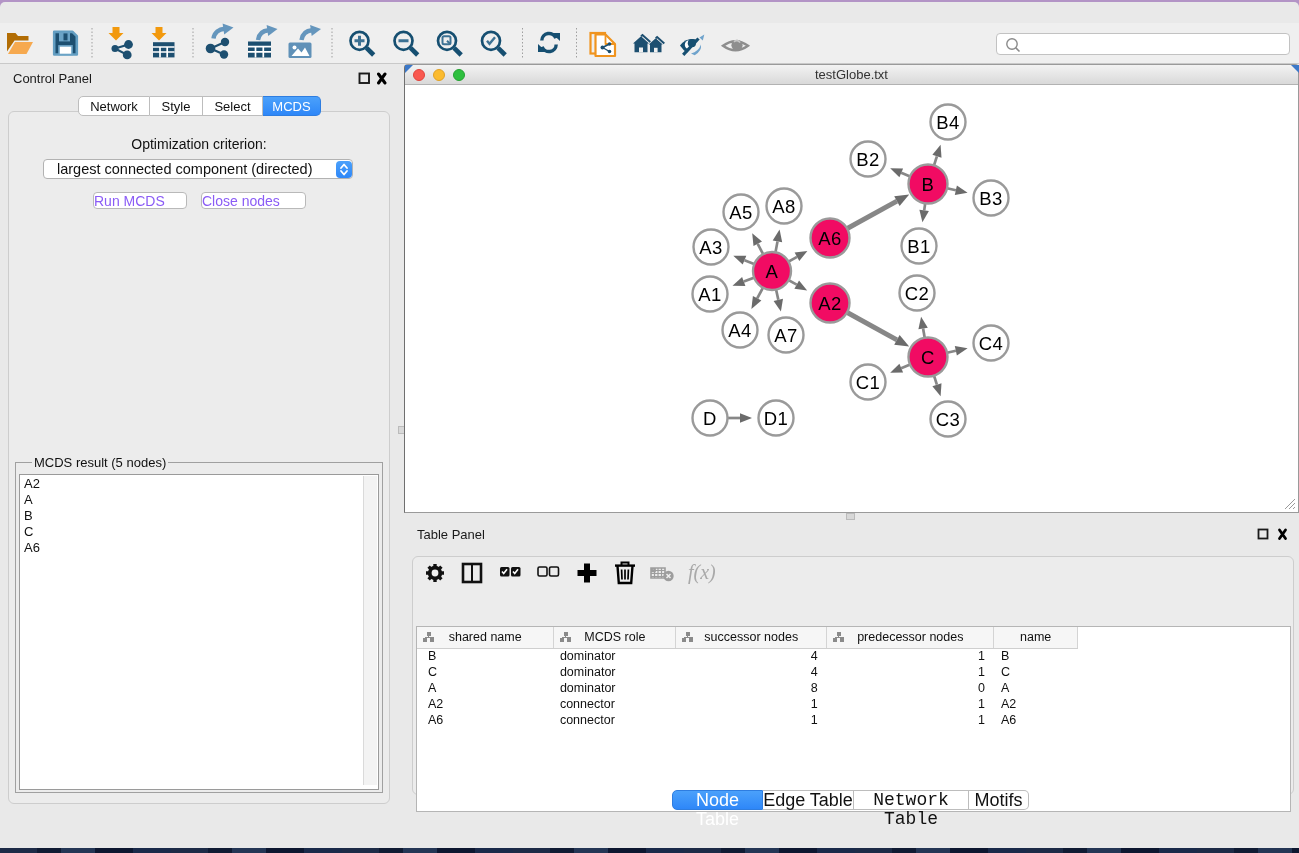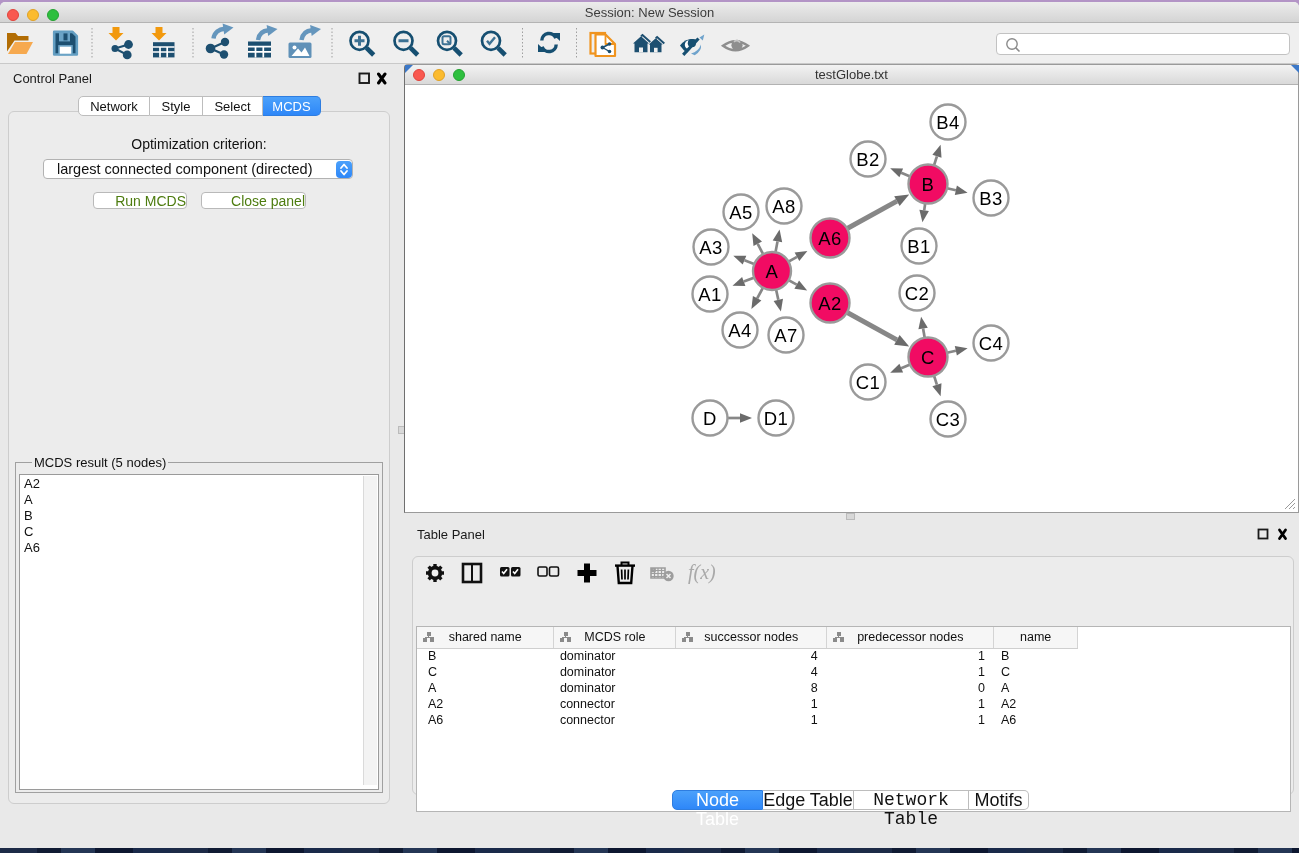--- a/index.html
+++ b/index.html
@@ -20,21 +20,21 @@
 
 .main { position:absolute; left:0; top:62px; width:1299px; height:752px; background:#e9e9e9; }
 
 .cp-title { position:absolute; left:13px; top:7px; font-size:13px; color:#1a1a1a; }
 .panelbox { position:absolute; background:#ececec; border:1px solid #cdcdcd; border-radius:6px; }
 .tabs { position:absolute; display:flex; font-size:13px; }
 .tab { height:20px; line-height:19px; font-size:inherit; text-align:center; background:#fff; border:1px solid #bdbdbd; border-left:none; color:#111; }
 .tab.first { border-left:1px solid #bdbdbd; border-radius:5px 0 0 5px; }
 .tab.last { border-radius:0 5px 5px 0; }
 .tab.sel { background:linear-gradient(#4ba1fb,#2e87f8); color:#fff; border-color:#2e7de0; }
-.btn { position:absolute; background:#fff; border:1px solid #b9b9b9; border-radius:4px; font-size:13px; text-align:right; color:#4d7c0f; }
+.btn { position:absolute; background:#fff; border:1px solid #b9b9b9; border-radius:4px; font-size:13px; text-align:left; color:#8b5cf6; }
 .dr { height:16px; }
 .dr td { padding:0 0 0 11px; font-size:12.5px; vertical-align:middle; }
 .dr td:nth-child(2) { padding-left:6px; }
 .dr td.num { text-align:right; padding:0 9px 0 0; }
 .dr td.nm { padding-left:7px; }
 .treeicon { position:absolute; left:6px; top:5px; width:11px; height:10px;
   background-image:
    linear-gradient(#8a8a8a,#8a8a8a),
    linear-gradient(#8a8a8a,#8a8a8a),
    linear-gradient(#8a8a8a,#8a8a8a),
@@ -44,26 +44,20 @@
    linear-gradient(#8a8a8a,#8a8a8a);
   background-position: 3.5px 0, 0px 6px, 7px 6px, 5px 3px, 1.5px 4.5px, 1.5px 4.5px, 9.5px 4.5px;
   background-size: 4px 4px, 4px 4px, 4px 4px, 1px 3px, 9px 1px, 1px 2px, 1px 2px;
   background-repeat: no-repeat; }
 .sbtn { position:absolute; background:#fdfdfd; border:1px solid #a8a8a8; border-radius:3px; }
 </style>
 </head>
 <body>
 <div class="deskbottom"></div>
 <div class="win">
-  <div class="titlebar">
-    <div class="tl r"></div>
-      <div class="tl y"></div>
-      <div class="tl g"></div>
-    <div class="title">Session: New Session</div>
-  </div>
   <div class="toolbar" id="toolbar">
     <svg style="position:absolute;left:0;top:0" width="770" height="41" viewBox="0 0 770 41">
       <g stroke="#9f9f9f" stroke-width="1" stroke-dasharray="1.5,2">
         <line x1="92" y1="5" x2="92" y2="36"></line>
           <line x1="193" y1="5" x2="193" y2="36"></line>
         <line x1="332" y1="5" x2="332" y2="36"></line>
           <line x1="522.5" y1="5" x2="522.5" y2="36"></line>
         <line x1="576.5" y1="5" x2="576.5" y2="36"></line>
       </g>
 
@@ -208,21 +202,21 @@
     </div>
     <div style="position:absolute; left:43px; top:95px; width:310px; height:20px; background:#fff; border:1px solid #b2b2b2; border-radius:4px; font-size:14.5px; line-height:19px; text-align:left; padding-left:13px; color:#111;">largest connected component (directed)
       <div style="position:absolute; right:0.5px; top:0.5px; width:16px; height:17px; background:linear-gradient(#4ba1fb,#2e87f8); border-radius:4px;">
         <svg width="16" height="17" viewBox="0 0 16 17">
             <path d="M5 7 L8 3.5 L11 7 M5 10 L8 13.5 L11 10" fill="none" stroke="#fff" stroke-width="1.8" stroke-linejoin="round" stroke-linecap="round"></path>
           </svg>
       </div>
     </div>
     <div style="position:absolute; left:0; top:72px; width:398px; text-align:center; font-size:14px; color:#111;">Optimization criterion:</div>
     <div class="btn" style="left:93px; top:128px; width:94px; height:17px; line-height:16px; font-size:14px;">Run MCDS</div>
-    <div class="btn" style="left:201px; top:128px; width:105px; height:17px; line-height:16px; font-size:14px;">Close panel</div>
+    <div class="btn" style="left:201px; top:128px; width:105px; height:17px; line-height:16px; font-size:14px;">Close nodes</div>
     <fieldset style="position:absolute; left:15px; top:391px; width:368px; height:338px; border:1px solid #a0a0a0; border-radius:0;">
       <legend style="font-size:13px; color:#111; padding:0 2px; margin-left:16px;">MCDS result (5 nodes)</legend>
       <div style="position:absolute; left:3px; top:4px; right:3px; bottom:2px; background:#fff; border:1px solid #9a9a9a; font-size:13px; color:#111; padding:1px 0 0 4px; line-height:16px;">A2<br>A<br>B<br>C<br>A6
         <div style="position:absolute; right:1px; top:1px; width:14px; height:98.5%; background:#f3f3f3; border-left:1px solid #dadada;"></div>
       </div>
     </fieldset>
 
     <div style="position:absolute; left:398px; top:362px; width:7px; height:8px; background:#d8d8d8; border:1px solid #bbb;"></div>
     <div style="position:absolute; left:404px; top:0px; width:895px; height:449px; border:1px solid #9a9a9a; border-left:1px solid #6f6f6f; border-radius:4px 4px 0 0; background:#fff;">
       <div style="position:absolute; left:0; top:0; width:100%; height:20px; background:linear-gradient(#f3f3f3,#d9d9d9); border-bottom:1px solid #b2b2b2; border-radius:4px 4px 0 0;">

